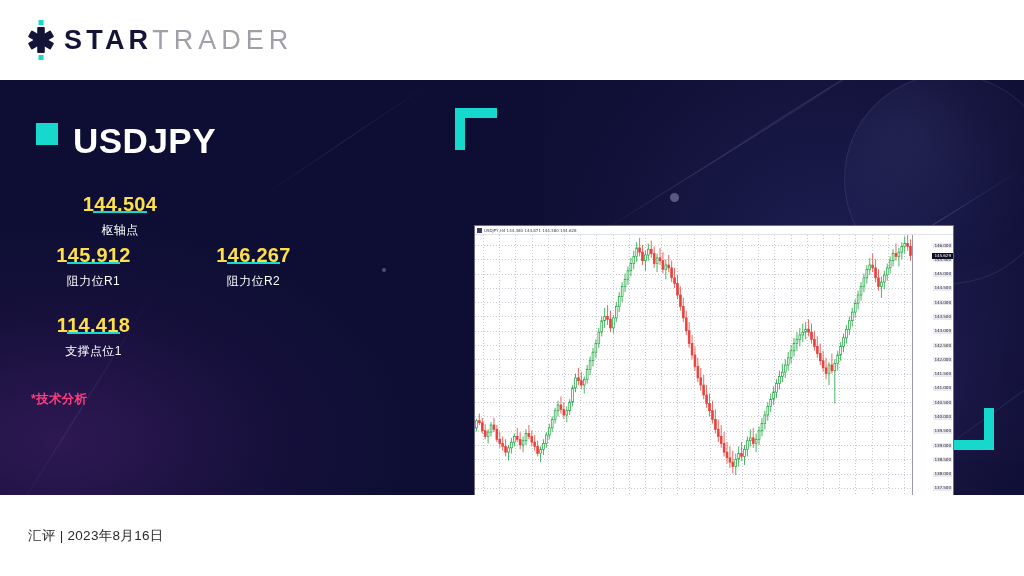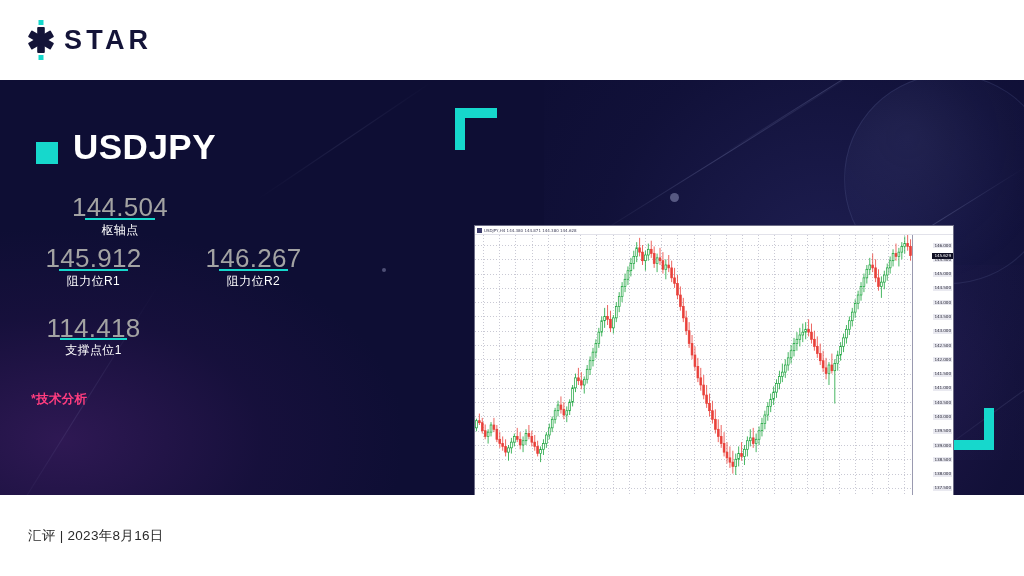--- a/index.html
+++ b/index.html
@@ -61,30 +61,30 @@
     background:#6e7099; opacity:.75; left:670px; top:113px; pointer-events:none;
   }
   .dot2 {
     position:absolute; width:4px; height:4px; border-radius:50%;
     background:#8e90b8; opacity:.5; left:382px; top:188px; pointer-events:none;
   }
 
   
   .left-panel { position:absolute; left:0; top:0; width:430px; height:415px; }
 
-  .symbol-row { position:absolute; left:36px; top:49px; display:flex; align-items:flex-end; }
+  .symbol-row { position:absolute; left:36px; top:43px; display:flex; align-items:flex-start; }
   .symbol-square { width:22px; height:22px; background:#16d8cc; margin-right:15px; }
   .symbol-name { color:#ffffff; font-size:35px; font-weight:bold; letter-spacing:.5px; line-height:1; }
 
   .pivot-main { position:absolute; left:0; top:113px; width:240px; text-align:center; }
-  .pv-value { color:#a3a3a3; font-size:26px; font-weight:normal; letter-spacing:.3px; line-height:1.1; display:inline-block; position:relative; }
+  .pv-value { color:#fde047; font-size:20px; font-weight:bold; letter-spacing:.3px; line-height:1.1; display:inline-block; position:relative; }
   .pv-value::after {
     content:""; position:absolute; left:14%; right:14%; bottom:2px; height:2px; background:#16d8cc;
   }
-  .pv-label { color:#ffffff; font-size:12px; letter-spacing:.4px; }
+  .pv-label { color:#ffffff; font-size:12px; margin-top:7px; letter-spacing:.4px; }
 
   .pv-grid { position:absolute; left:0; top:164px; width:430px; }
   .pv-row { display:flex; margin-bottom:24px; }
   .pv-cell { width:135px; text-align:center; }
   .pv-cell.c1 { margin-left:26px; }
   .pv-cell.c2 { margin-left:25px; }
 
   .tech { position:absolute; left:31px; top:311px; width:380px; }
   .tech-title { font-size:12.5px; font-weight:bold; color:#ff3d7f; letter-spacing:.3px; margin-bottom:6px; }
   .tech-title .star { color:#ff3d7f; }
@@ -163,20 +163,21 @@
           <rect x="14.5" y="35" width="5" height="5" fill="#16d8cc"></rect>
           <g fill="#141438">
             <rect x="13.2" y="7" width="7.6" height="26" rx="1"></rect>
             <rect x="13.2" y="7" width="7.6" height="26" rx="1" transform="rotate(60 17 20)"></rect>
             <rect x="13.2" y="7" width="7.6" height="26" rx="1" transform="rotate(120 17 20)"></rect>
           </g>
         </svg>
       </div>
       <div class="logo-text">
         <span class="logo-star">STAR</span>
+          <span class="logo-trader">TRADER</span>
       </div>
     </div>
   </div>
 
   <div class="body-dark">
     <div class="bg-grad-2"></div>
     <div class="bg-grad-1"></div>
     <div class="bg-grad-3"></div>
     <div class="planet-arc"></div>
     <div class="streak s1"></div>

